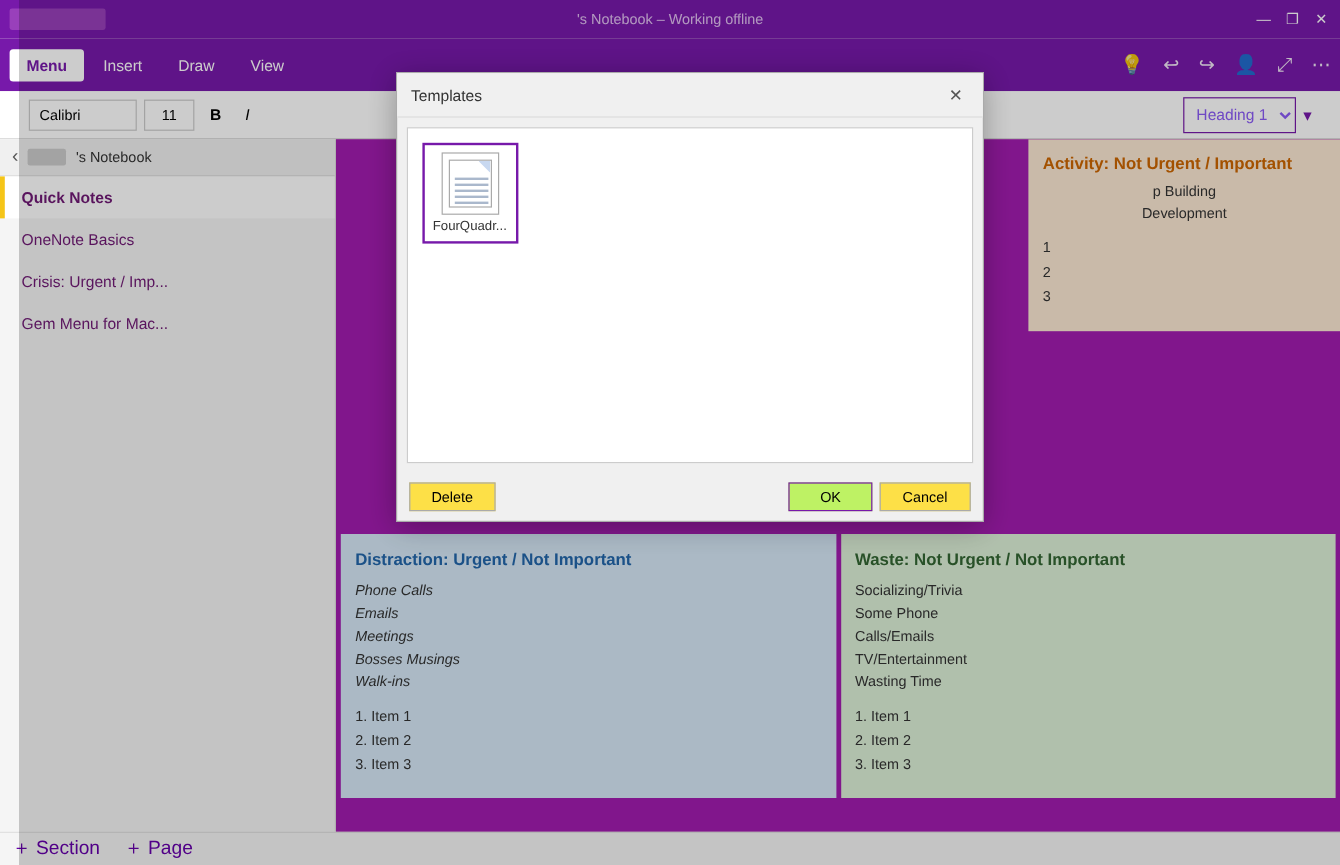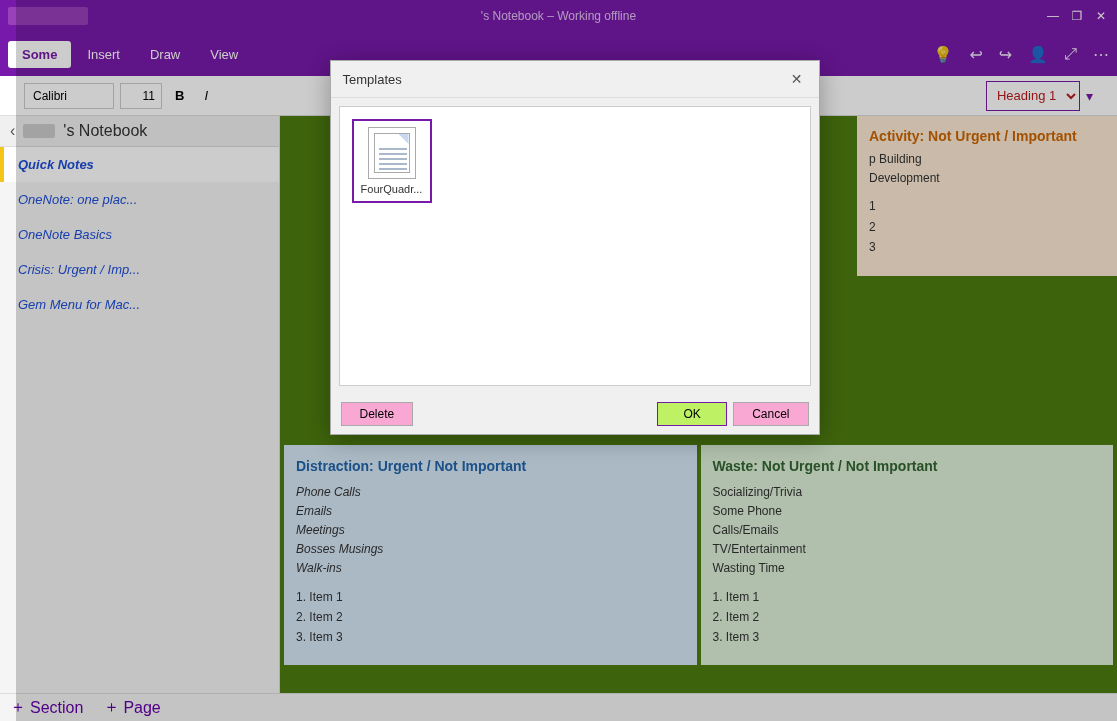--- a/index.html
+++ b/index.html
@@ -83,36 +83,36 @@
       font-size: 12px;
       width: 90px;
       height: 26px;
     }
     .font-size-box {
       border: 1px solid #ccc;
       padding: 3px 6px;
       font-size: 12px;
       width: 42px;
       height: 26px;
-      text-align: right;
+      text-align: center;
     }
     .format-btn {
       border: 1px solid transparent;
       background: none;
       padding: 3px 6px;
       cursor: pointer;
       font-size: 13px;
       height: 26px;
       border-radius: 2px;
     }
     .heading-select {
       border: 1px solid #7719aa;
       padding: 3px 6px;
       font-size: 13px;
-      color: #b91c1c;
+      color: #8b5cf6;
       font-weight: 500;
       background: white;
       cursor: pointer;
       margin-left: auto;
       height: 30px;
     }
 
     
     .main-layout {
       display: flex;
@@ -135,43 +135,42 @@
       background: #f0f0f0;
       border-bottom: 1px solid #ddd;
       gap: 8px;
     }
     .sidebar-chevron {
       cursor: pointer;
       color: #555;
       font-size: 16px;
     }
     .notebook-name {
-      font-size: 16px;
+      font-size: 12px;
       color: #333;
     }
     .sidebar-item {
       padding: 10px 14px;
       cursor: pointer;
       font-size: 13px;
-      color: #1d4ed8;
+      color: #701a75;
       border-left: 4px solid transparent;
       display: flex;
       align-items: center;
-      font-style: italic;
     }
     .sidebar-item.active {
       background: white;
       border-left: 4px solid #f5c518;
       font-weight: 600;
     }
 
     
     .content-area {
       flex: 1;
-      background: #4d7c0f;
+      background: #a21caf;
       padding: 20px;
       position: relative;
       overflow: auto;
     }
 
     
     .bottom-bar {
       height: 28px;
       background: #f5f5f5;
       border-top: 1px solid #ddd;
@@ -299,21 +298,21 @@
       justify-content: flex-end;
       gap: 6px;
     }
     .dialog-footer-left {
       margin-right: auto;
     }
     .dialog-btn {
       padding: 4px 18px;
       font-size: 12px;
       border: 1px solid #aaa;
-      background: #f9a8d4;
+      background: #fde047;
       cursor: pointer;
       min-width: 70px;
     }
     .dialog-btn.primary {
       background: #bef264;
       border-color: #7719aa;
     }
   </style>
 </head>
 <body>
@@ -322,21 +321,21 @@
   <div style="width:80px; height:18px; background:#9940bb; border-radius:2px;"></div>
   <div class="title-bar-center">'s Notebook – Working offline</div>
   <div class="title-bar-controls">
     <button class="title-bar-btn">—</button>
     <button class="title-bar-btn">❐</button>
     <button class="title-bar-btn">✕</button>
   </div>
 </div>
 
 <div class="ribbon">
-  <div class="ribbon-tab active">Some</div>
+  <div class="ribbon-tab active">Menu</div>
   <div class="ribbon-tab">Insert</div>
   <div class="ribbon-tab">Draw</div>
   <div class="ribbon-tab">View</div>
   <div class="ribbon-icons">
     <span class="ribbon-icon">💡</span>
     <span class="ribbon-icon">↩</span>
     <span class="ribbon-icon">↪</span>
     <span class="ribbon-icon">👤</span>
     <span class="ribbon-icon">⤢</span>
     <span class="ribbon-icon">⋯</span>
@@ -361,38 +360,35 @@
   <div class="sidebar">
     <div class="sidebar-header">
       <span class="sidebar-chevron">‹</span>
       <div style="width:32px; height:14px; background:#ccc; border-radius:2px;"></div>
       <span class="notebook-name">'s Notebook</span>
     </div>
     <div class="sidebar-item active">
       <span>Quick Notes</span>
     </div>
     <div class="sidebar-item">
-      <span>OneNote: one plac...</span>
-    </div>
-    <div class="sidebar-item">
       <span>OneNote Basics</span>
     </div>
     <div class="sidebar-item">
       <span>Crisis: Urgent / Imp...</span>
     </div>
     <div class="sidebar-item">
       <span>Gem Menu for Mac...</span>
     </div>
   </div>
 
   <div class="content-area">
 
     <div style="position:absolute; top:0; right:0; width:260px; background:#fce9d4; padding:12px; min-height:160px;">
       <div style="color:#cc6600; font-size:14px; font-weight:bold;">Activity: Not Urgent / Important</div>
-      <div style="font-size:12px; color:#333; margin-top:6px; line-height:1.6;">
+      <div style="font-size:12px; color:#333; margin-top:6px; line-height:1.6;text-align:center;">
         <div>p Building</div>
         <div>Development</div>
       </div>
       <div style="margin-top:8px;">
         <div style="font-size:12px; color:#333; line-height:1.7;">1</div>
         <div style="font-size:12px; color:#333; line-height:1.7;">2</div>
         <div style="font-size:12px; color:#333; line-height:1.7;">3</div>
       </div>
     </div>
 

